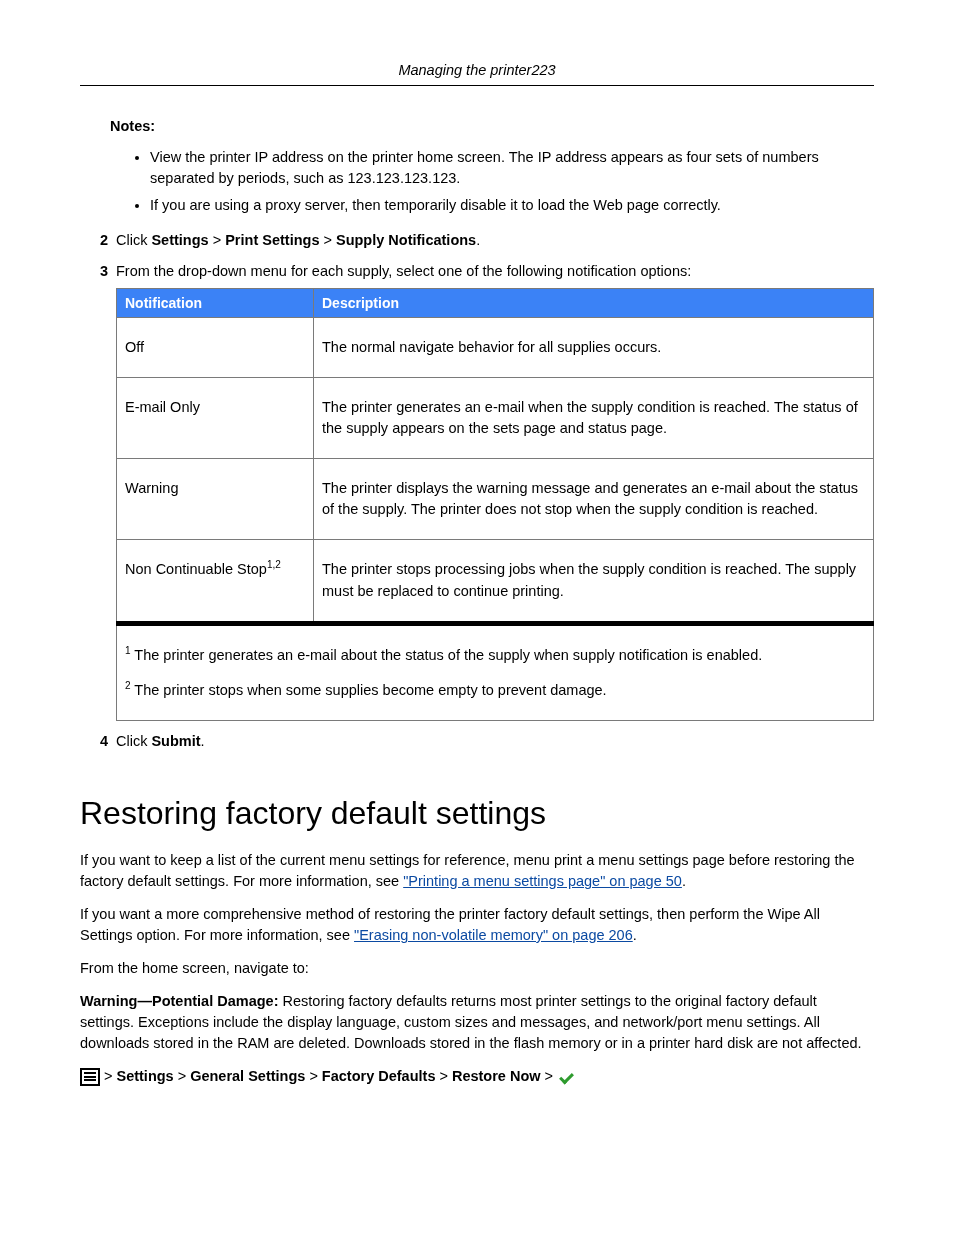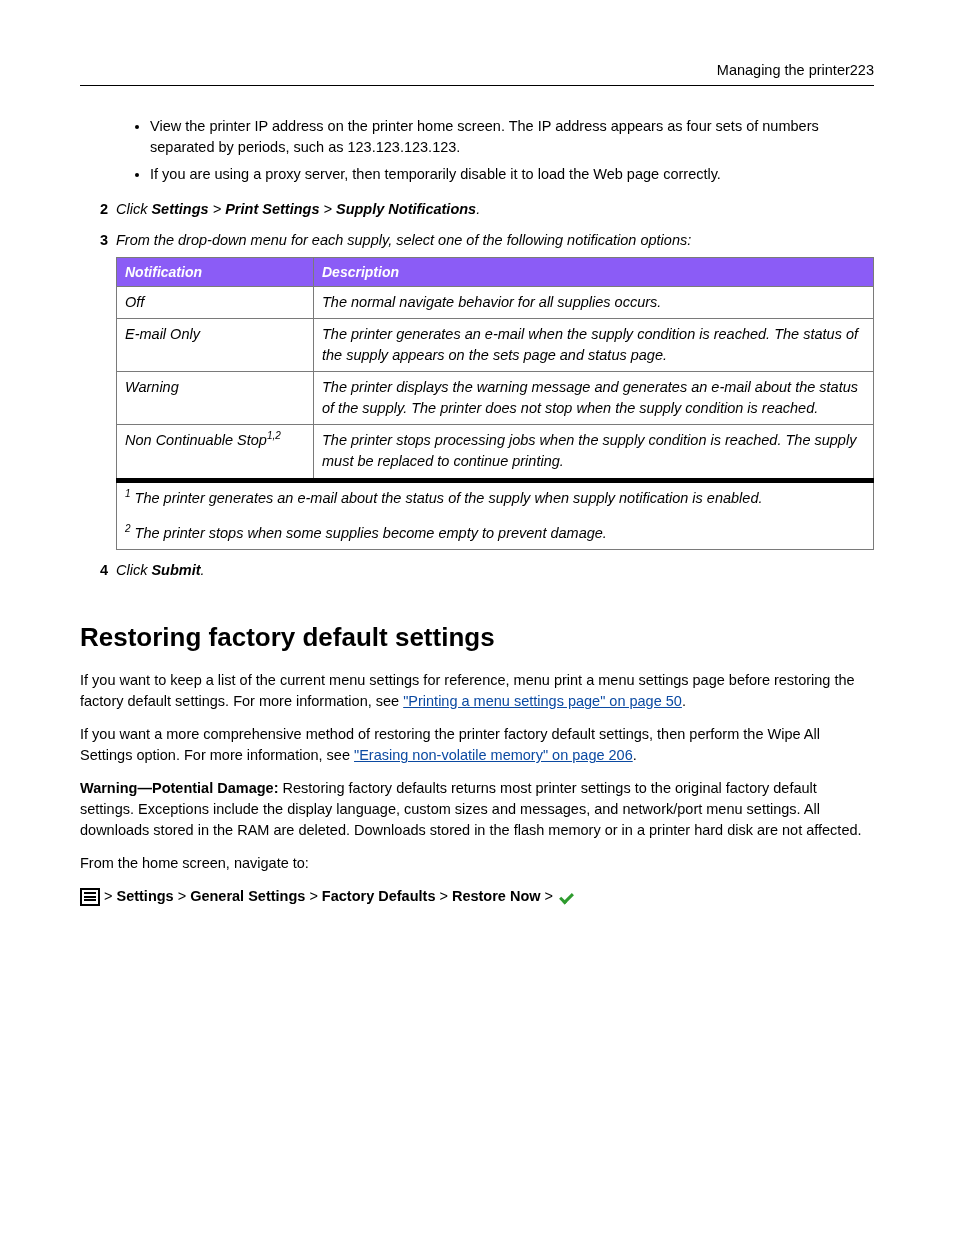--- a/index.html
+++ b/index.html
@@ -7,25 +7,26 @@
     font-size: 14.5px;
     color: #000;
     margin: 0;
     padding: 60px 80px 40px 80px;
     width: 954px;
     box-sizing: border-box;
     line-height: 1.45;
   }
   .page-header {
     display: flex;
-    justify-content: flex-end;
+    justify-content: center;
     border-bottom: 1px solid #000;
     padding-bottom: 4px;
     margin-bottom: 30px;
     font-size: 14.5px;
+    font-style: italic;
   }
   .content {
     padding-left: 30px;
   }
   .notes-label {
     font-weight: bold;
     margin-bottom: 10px;
   }
   ul.bullets {
     list-style: disc;
@@ -40,49 +41,49 @@
     margin-bottom: 10px;
     margin-left: -30px;
   }
   .step-num {
     font-weight: bold;
     width: 28px;
     flex-shrink: 0;
     text-align: right;
     padding-right: 8px;
   }
-  .step-body { flex: 1; font-style: italic; }
+  .step-body { flex: 1; }
   b { font-weight: bold; }
   table.notify {
     border-collapse: collapse;
     width: 100%;
     margin-top: 6px;
   }
   table.notify th {
-    background: #8b5cf6;
+    background: #3b82f6;
     color: #fff;
     text-align: left;
     font-weight: bold;
     padding: 4px 8px;
     border: 1px solid #7a7a7a;
     font-size: 14px;
   }
   table.notify td {
     border: 1px solid #7a7a7a;
-    padding: 5px 8px;
+    padding: 19px 8px;
     vertical-align: top;
     font-size: 14.5px;
   }
   table.notify tfoot td {
     border-top: 5px solid #000000;
   }
   sup { font-size: 10px; line-height: 0; }
   h2.section {
-    font-size: 26px;
-    font-weight: bold;
+    font-size: 32px;
+    font-weight: normal;
     margin: 38px 0 14px -30px;
   }
   p.para { margin: 0 0 12px -30px; }
   a.xref {
     color: #0b4aa2;
     text-decoration: underline;
   }
   .nav-row {
     display: flex;
     align-items: center;
@@ -118,20 +119,21 @@
 </head>
 <body>
 
 <div class="page-header">
   <span>Managing the printer</span>
   <span>223</span>
 </div>
 
 <div class="content">
 
+  <div class="notes-label">Notes:</div>
   <ul class="bullets">
     <li>View the printer IP address on the printer home screen. The IP address appears as four sets of numbers separated by periods, such as 123.123.123.123.</li>
     <li>If you are using a proxy server, then temporarily disable it to load the Web page correctly.</li>
   </ul>
 
   <div class="step">
     <div class="step-num">2</div>
     <div class="step-body">
       <span>Click </span><b>Settings</b><span> &gt; </span><b>Print Settings</b><span> &gt; </span><b>Supply Notifications</b><span>.</span>
     </div>
@@ -188,25 +190,25 @@
   <h2 class="section">Restoring factory default settings</h2>
 
   <p class="para">
     <span>If you want to keep a list of the current menu settings for reference, menu print a menu settings page before restoring the factory default settings. For more information, see </span><a class="xref">"Printing a menu settings page" on page 50</a><span>.</span>
   </p>
 
   <p class="para">
     <span>If you want a more comprehensive method of restoring the printer factory default settings, then perform the Wipe All Settings option. For more information, see </span><a class="xref">"Erasing non-volatile memory" on page 206</a><span>.</span>
   </p>
 
+  <p class="para">From the home screen, navigate to:</p>
+
   <p class="para">
     <b>Warning—Potential Damage:</b><span> Restoring factory defaults returns most printer settings to the original factory default settings. Exceptions include the display language, custom sizes and messages, and network/port menu settings. All downloads stored in the RAM are deleted. Downloads stored in the flash memory or in a printer hard disk are not affected.</span>
   </p>
-
-  <p class="para">From the home screen, navigate to:</p>
 
   <div class="nav-row">
     <span class="icon-menu">
         <span></span>
         <span></span>
         <span></span>
       </span>
     <span> &gt; </span>
     <b>Settings</b>
     <span> &gt; </span>

